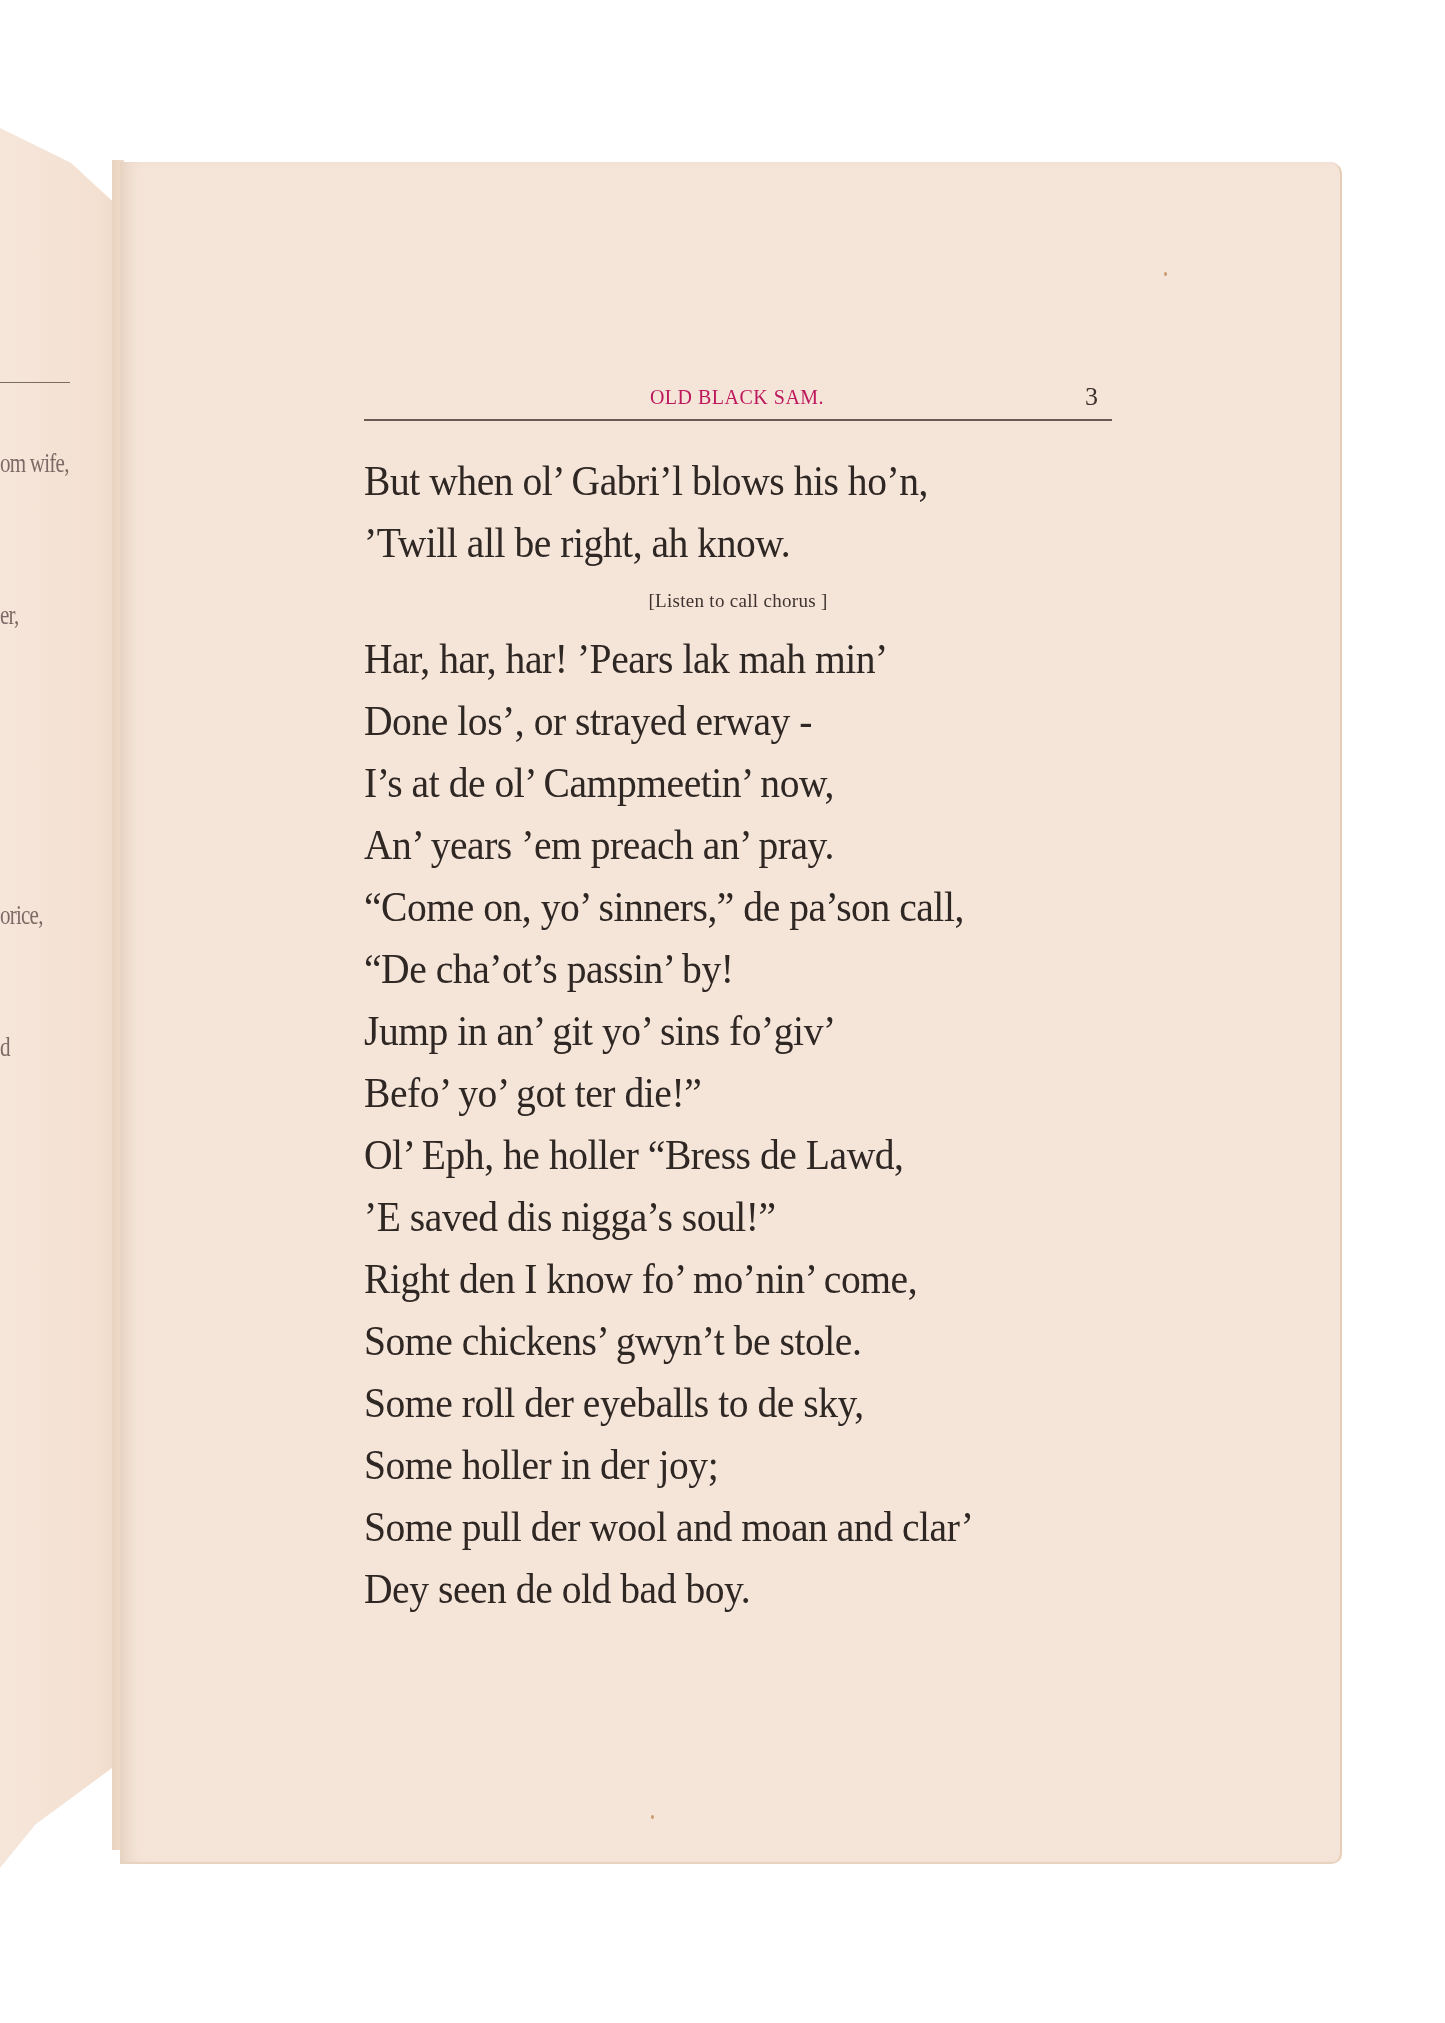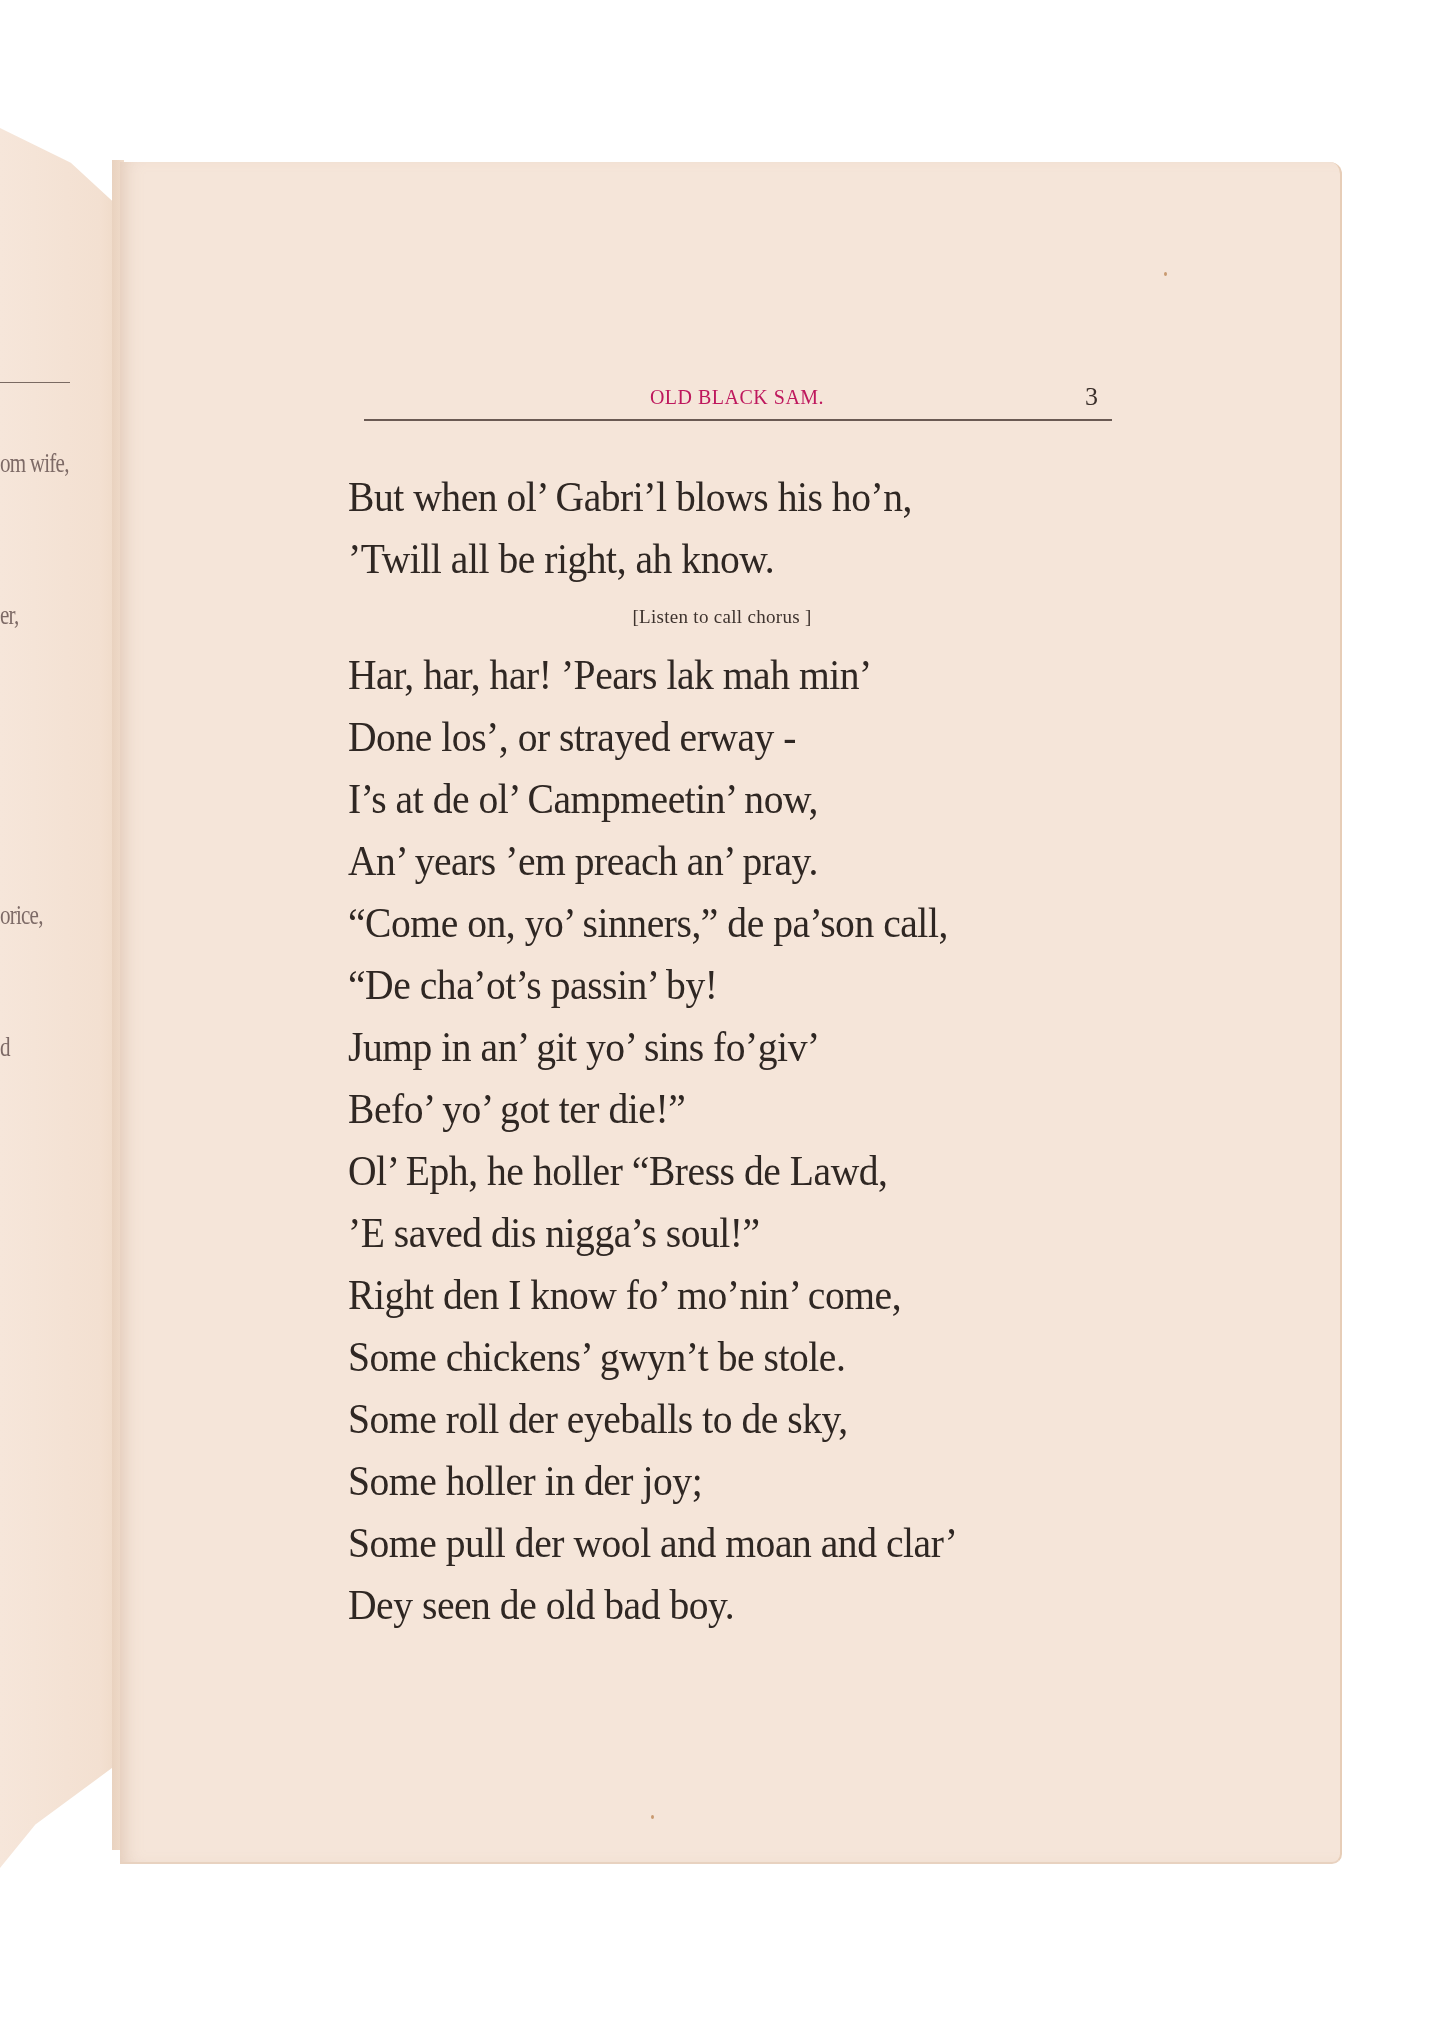--- a/index.html
+++ b/index.html
@@ -92,24 +92,23 @@
   .head-rule {
     position: absolute;
     left: 364px;
     top: 419px;
     width: 748px;
     height: 2px;
     background: #6a5a53;
   }
   .poem {
     position: absolute;
-    left: 348px;
+    left: 364px;
     top: 450px;
     width: 780px;
-    margin-top: 16px;
   }
   .verse-line {
     font-family: "Liberation Serif", serif;
     font-size: 43px;
     line-height: 62px;
     color: #2f2723;
     letter-spacing: -0.5px;
     white-space: nowrap;
     transform: scaleX(0.92);
     transform-origin: left center;

